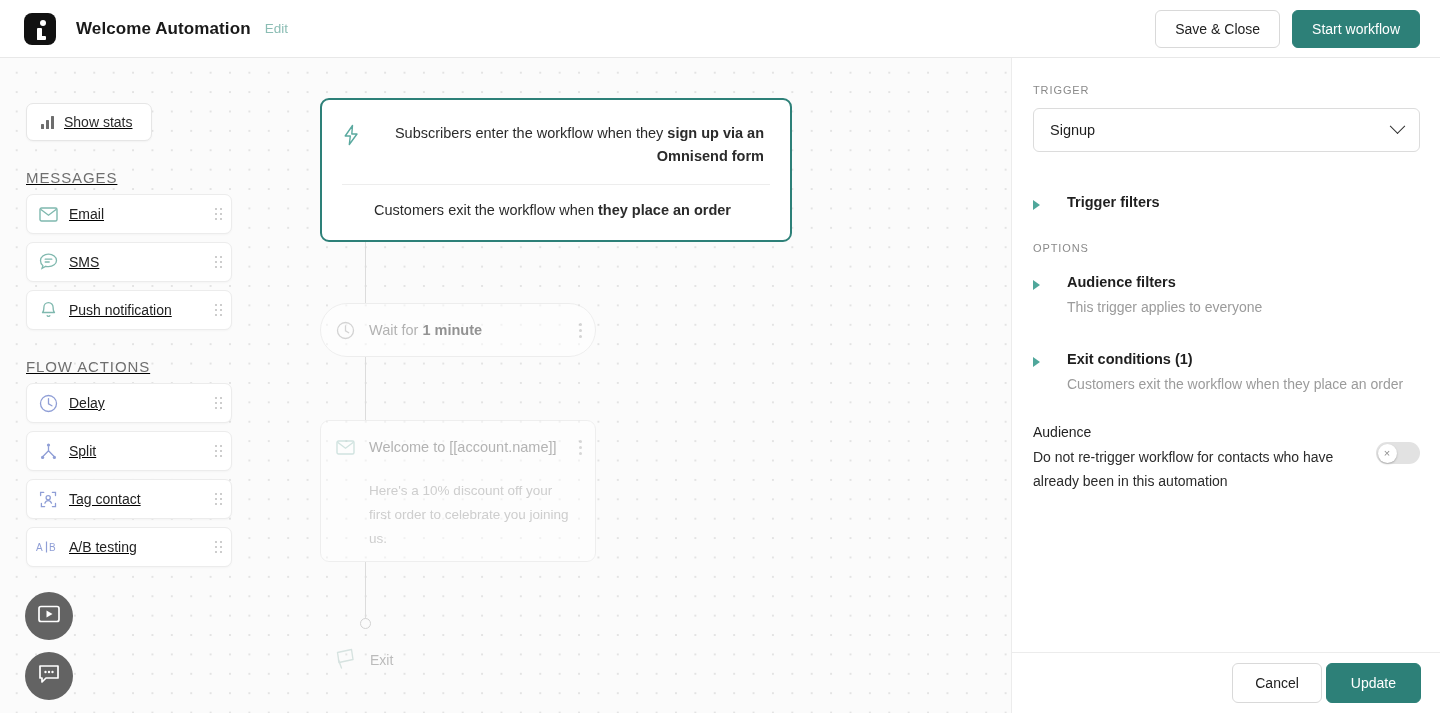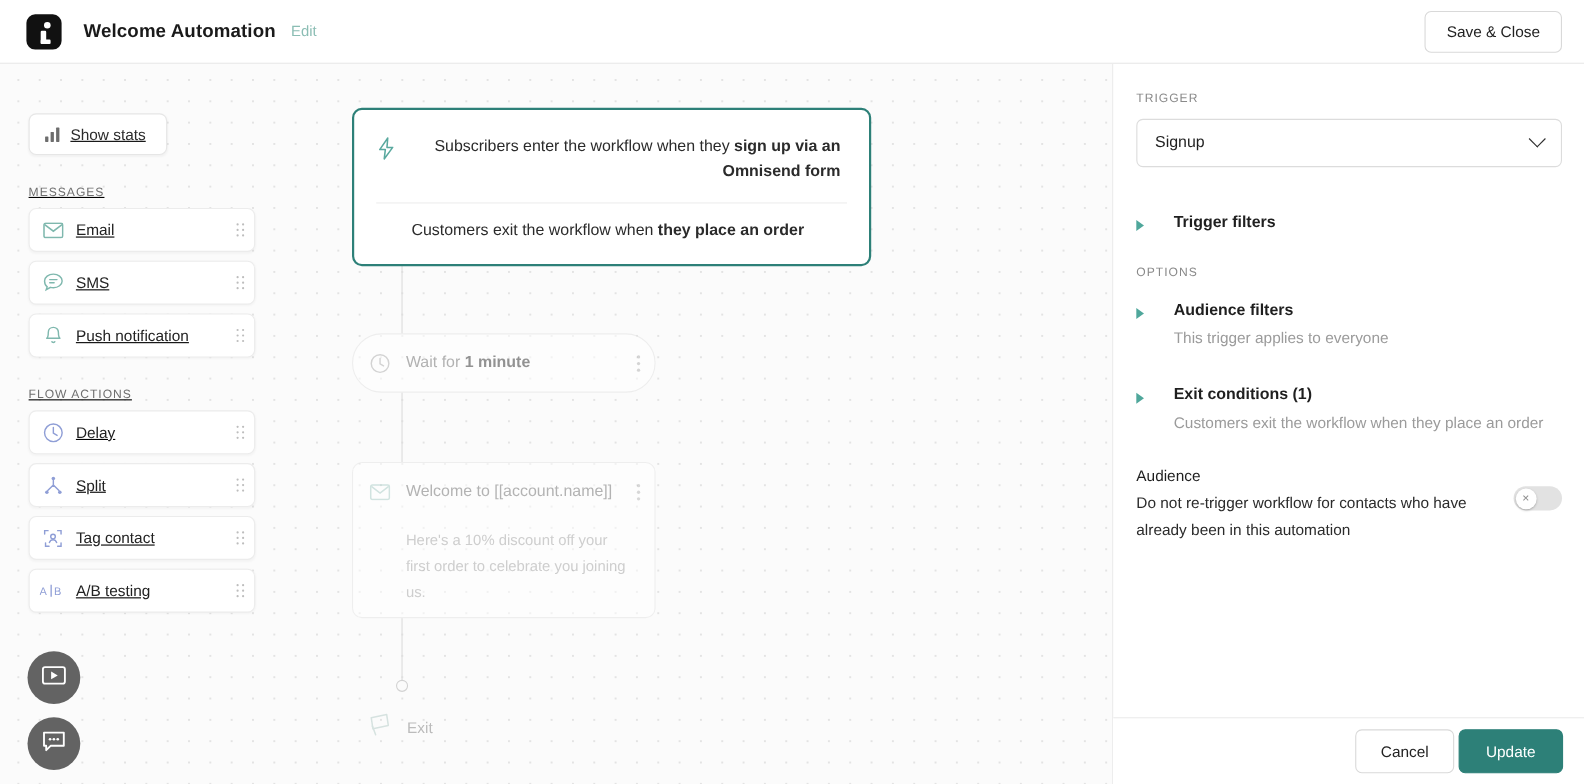--- a/index.html
+++ b/index.html
@@ -77,21 +77,21 @@
     padding-left: 14px; font-size: 14px; color: #2b2b2b; cursor: pointer;
     box-shadow: 0 1px 2px rgba(0,0,0,.04);
   }
   .bars { display: flex; align-items: flex-end; gap: 2px; height: 13px; }
   .bars i { width: 3px; background: #6d6d6d; border-radius: .5px; display: block; }
   .bars i:nth-child(1) { height: 5px; }
   .bars i:nth-child(2) { height: 9px; }
   .bars i:nth-child(3) { height: 13px; }
 
   .pal-head {
-    font-size: 11px; letter-spacing: .9px; color: #6f6f6f; font-weight: normal;
+    font-size: 15px; letter-spacing: .9px; color: #6f6f6f; font-weight: normal;
     text-transform: uppercase;
   }
   .pal-item {
     width: 206px; height: 40px; background: #fff; border: 1px solid #ececec;
     border-radius: 7px; display: flex; align-items: center;
     margin-top: 8px; cursor: grab; box-shadow: 0 1px 2px rgba(0,0,0,.03);
   }
   .pal-icon { width: 42px; display: flex; align-items: center; justify-content: center; }
   .pal-label { font-size: 14px; color: #222; flex: 1; }
   .grip {
@@ -270,20 +270,21 @@
 <div class="topbar">
   <div class="logo-mark">
     <span class="dot"></span>
     <span class="stem"></span>
     <span class="foot"></span>
   </div>
   <div class="wf-title">Welcome Automation</div>
   <div class="wf-edit">Edit</div>
   <div class="topbar-actions">
     <div class="btn btn-outline">Save &amp; Close</div>
+    <div class="btn btn-primary">Start workflow</div>
   </div>
 </div>
 
 <div class="canvas">
 
   <div class="flow">
     <div class="conn" style="top:178px;height:67px;"></div>
     <div class="conn" style="top:299px;height:63px;"></div>
     <div class="conn" style="top:504px;height:58px;"></div>
     <div class="conn-endcirc"></div>

